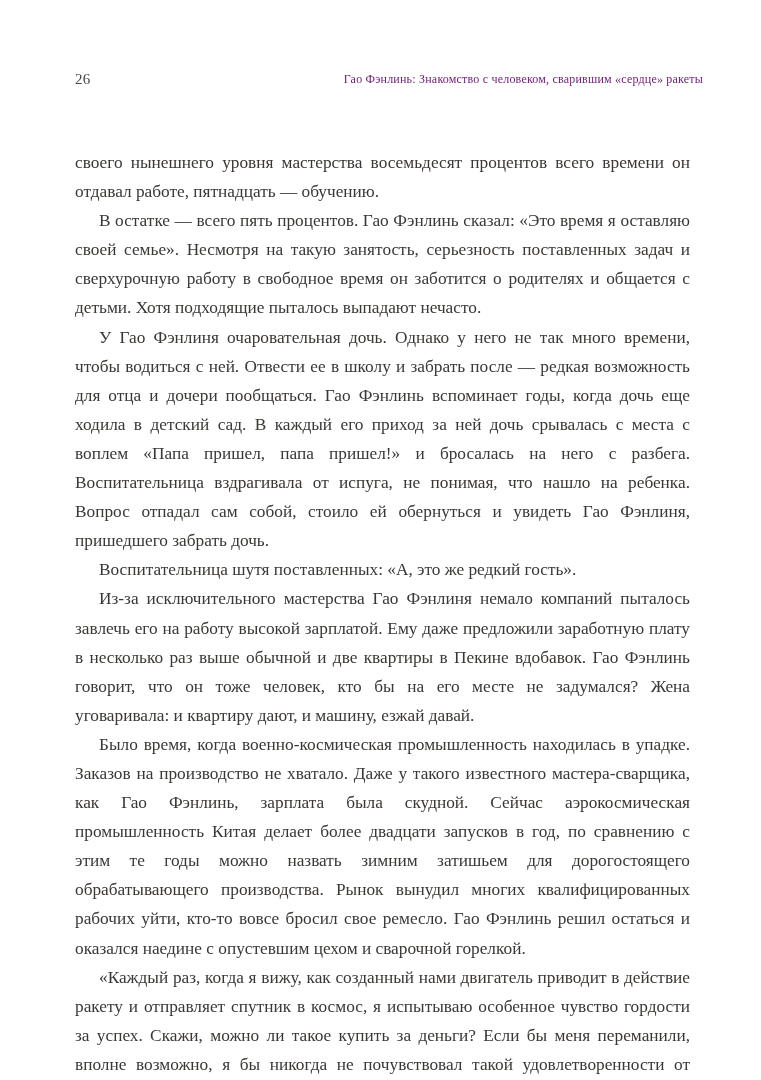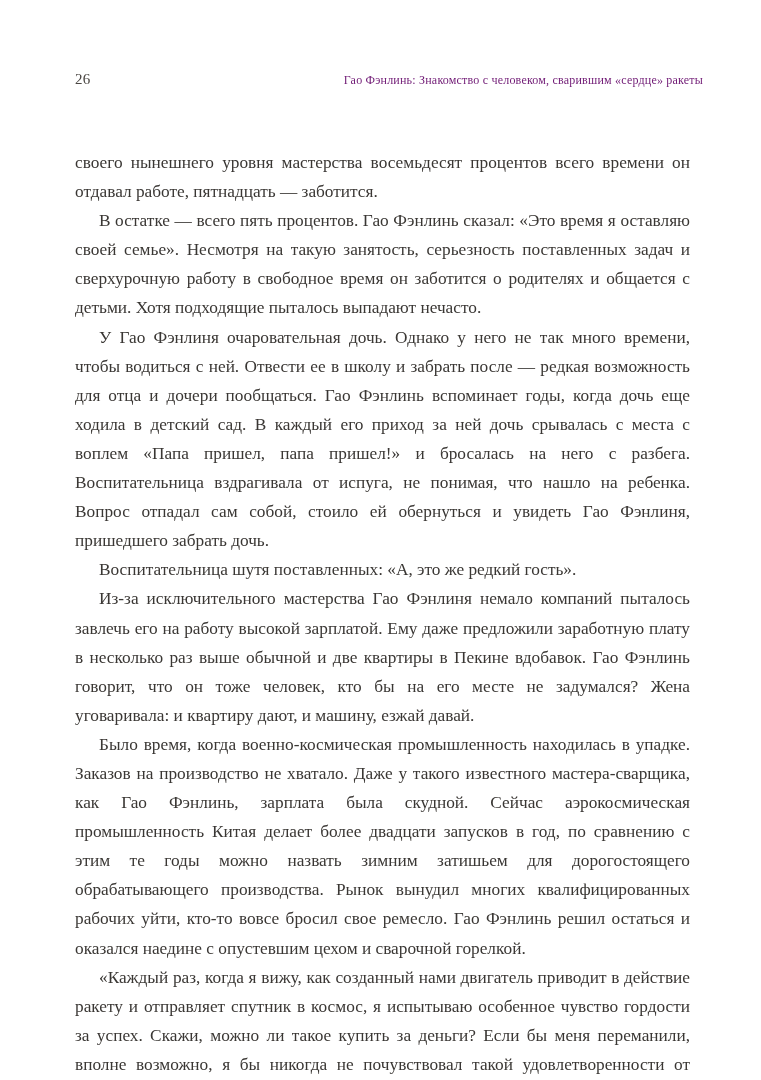--- a/index.html
+++ b/index.html
@@ -19,21 +19,21 @@
     width: 761px;
     height: 1080px;
     background: #ffffff;
   }
   .header-row {
     position: absolute;
     top: 71px;
     left: 75px;
     width: 628px;
     display: flex;
-    align-items: flex-end;
+    align-items: center;
     gap: 20px;
   }
   .page-number {
     font-size: 15px;
     color: #4a4642;
     letter-spacing: 0.3px;
   }
   .running-header {
     margin-left: auto;
     font-size: 12px;
@@ -63,21 +63,21 @@
 <body>
 
 <div class="page">
 
   <div class="header-row">
     <span class="page-number">26</span>
     <span class="running-header">Гао Фэнлинь: Знакомство с человеком, сварившим «сердце» ракеты</span>
   </div>
 
   <div class="page-body">
-    <p>своего нынешнего уровня мастерства восемьдесят процентов всего времени он отдавал работе, пятнадцать — заботится.</p>
+    <p>своего нынешнего уровня мастерства восемьдесят процентов всего времени он отдавал работе, пятнадцать — обучению.</p>
     <p class="indent">В остатке — всего пять процентов. Гао Фэнлинь сказал: «Это время я оставляю своей семье». Несмотря на такую занятость, серьезность поставленных задач и сверхурочную работу в свободное время он заботится о родителях и общается с детьми. Хотя подходящие пыталось выпадают нечасто.</p>
     <p class="indent">У Гао Фэнлиня очаровательная дочь. Однако у него не так много времени, чтобы водиться с ней. Отвести ее в школу и забрать после — редкая возможность для отца и дочери пообщаться. Гао Фэнлинь вспоминает годы, когда дочь еще ходила в детский сад. В каждый его приход за ней дочь срывалась с места с воплем «Папа пришел, папа пришел!» и бросалась на него с разбега. Воспитательница вздрагивала от испуга, не понимая, что нашло на ребенка. Вопрос отпадал сам собой, стоило ей обернуться и увидеть Гао Фэнлиня, пришедшего забрать дочь.</p>
     <p class="indent">Воспитательница шутя поставленных: «А, это же редкий гость».</p>
     <p class="indent">Из-за исключительного мастерства Гао Фэнлиня немало компаний пыталось завлечь его на работу высокой зарплатой. Ему даже предложили заработную плату в несколько раз выше обычной и две квартиры в Пекине вдобавок. Гао Фэнлинь говорит, что он тоже человек, кто бы на его месте не задумался? Жена уговаривала: и квартиру дают, и машину, езжай давай.</p>
     <p class="indent">Было время, когда военно-космическая промышленность находилась в упадке. Заказов на производство не хватало. Даже у такого известного мастера-сварщика, как Гао Фэнлинь, зарплата была скудной. Сейчас аэрокосмическая промышленность Китая делает более двадцати запусков в год, по сравнению с этим те годы можно назвать зимним затишьем для дорогостоящего обрабатывающего производства. Рынок вынудил многих квалифицированных рабочих уйти, кто-то вовсе бросил свое ремесло. Гао Фэнлинь решил остаться и оказался наедине с опустевшим цехом и сварочной горелкой.</p>
     <p class="indent">«Каждый раз, когда я вижу, как созданный нами двигатель приводит в действие ракету и отправляет спутник в космос, я испытываю особенное чувство гордости за успех. Скажи, можно ли такое купить за деньги? Если бы меня переманили, вполне возможно, я бы никогда не почувствовал такой удовлетворенности от признания».</p>
   </div>
 
 </div>
 

